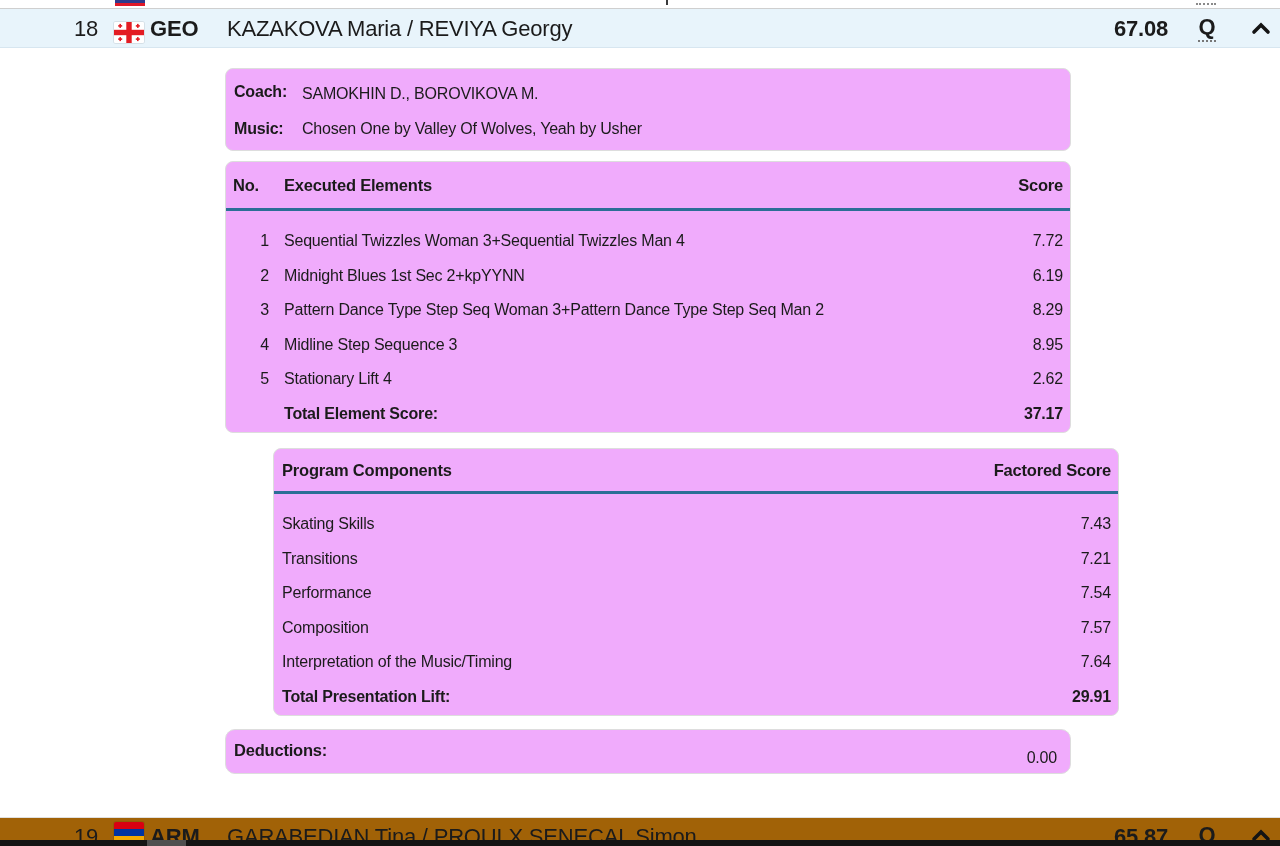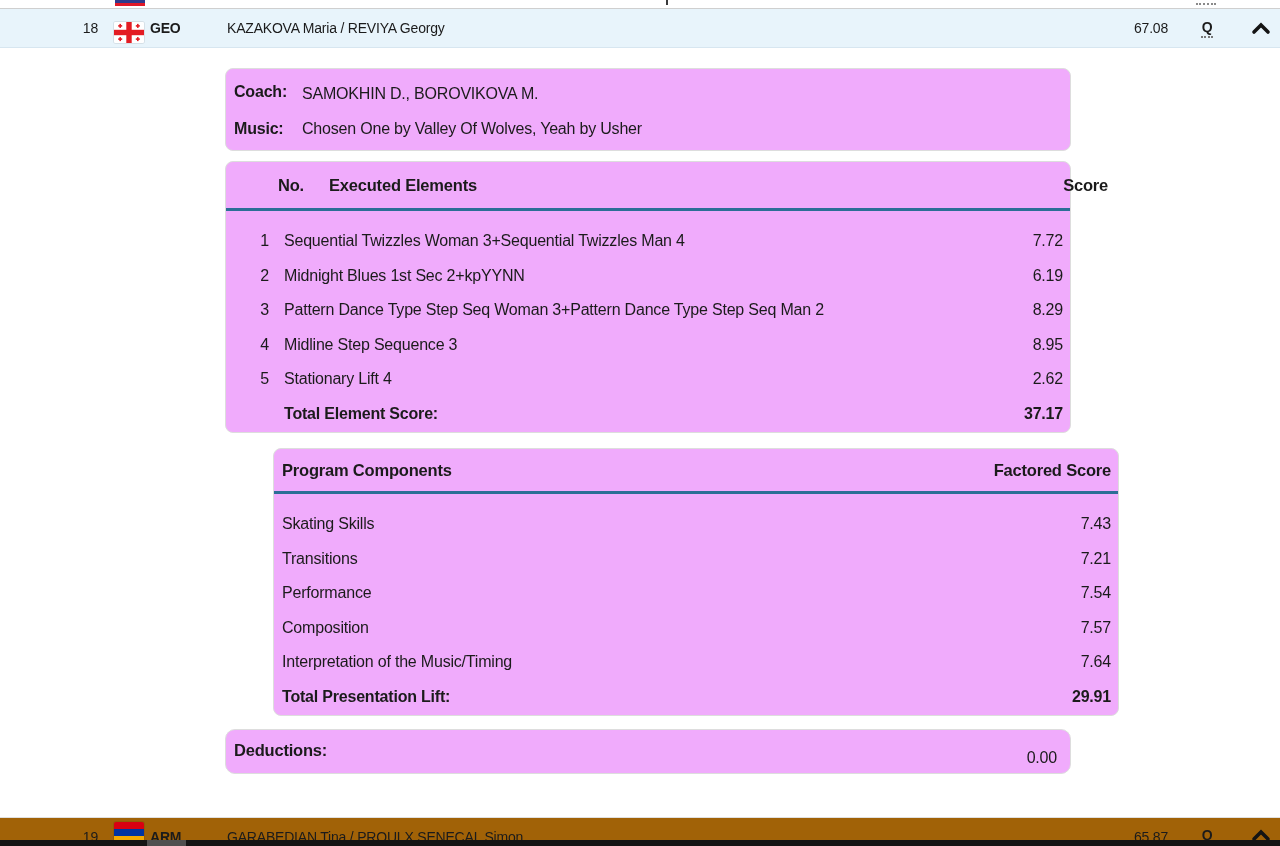--- a/index.html
+++ b/index.html
@@ -12,32 +12,32 @@
   .prev-row { position:absolute; left:0; top:0; width:1280px; height:9px;
               background:#fff; border-bottom:1px solid #cfcfcf; }
   .prev-flag { position:absolute; left:115px; top:0; width:30px; height:6px; }
   .prev-flag .b { position:absolute; left:0; top:0; width:30px; height:3px; background:var(--prev-flag-blue); }
   .prev-flag .r { position:absolute; left:0; top:3px; width:30px; height:3px; background:var(--prev-flag-red); }
   .prev-tick { position:absolute; left:666px; top:0; width:2px; height:5px; background:#3a3a3a; }
   .prev-dots { position:absolute; left:1196px; top:1px; width:20px; height:4px;
                border-bottom:2px dotted #8a8a8a; }
 
   
-  .entry-row { position:absolute; left:0; width:1280px; font-size:14px; }
+  .entry-row { position:absolute; left:0; width:1280px; font-size:22px; }
   .row18 { top:9px; height:39px; background:var(--row-highlight); border-bottom:1px solid #d7e6f0; }
   .row19 { top:817px; height:42px; background:#a16207; border-top:1px solid #e0e0e0; overflow:hidden; }
   .rank  { position:absolute; left:56px; width:42px; text-align:right; line-height:39px; }
   .row19 .rank { line-height:38px; }
   .flagbox { position:absolute; left:114px; top:13px; width:30px; height:21px;
              border-radius:2px; overflow:hidden; box-shadow:0 0 0 1px rgba(0,0,0,0.08); }
   .noc   { position:absolute; left:150px; font-weight:700; line-height:39px; }
   .row19 .noc { line-height:38px; }
   .name  { position:absolute; left:227px; font-weight:500; line-height:39px; }
   .row19 .name { line-height:38px; }
-  .score { position:absolute; right:112px; font-weight:400; line-height:39px; }
+  .score { position:absolute; right:112px; font-weight:700; line-height:39px; }
   .row19 .score { line-height:38px; }
   .qual  { position:absolute; left:1195px; width:24px; text-align:center; font-weight:700;
            top:8px; line-height:20px; }
   .qual span { border-bottom:2px dotted #777; padding:0 1px 1px 1px; }
   .row19 .qual { top:7px; }
   .chev  { position:absolute; left:1251px; top:12px; width:20px; height:16px; }
   .row19 .chev { top:10px; }
   .chev svg { display:block; }
 
   
@@ -46,21 +46,21 @@
   .card-coach { top:68px;  height:83px; }
   .card-elems { top:161px; height:272px; }
   .card-comps { top:448px; height:268px;margin-left:48px; }
   .card-deduc { top:729px; height:45px;border-radius:10px; }
 
   .kv-row { position:absolute; left:0; width:100%; height:22px; font-size:16px; }
   .kv-label { position:absolute; left:8px; font-weight:700; }
   .kv-value { position:absolute; left:76px; top:2px; }
 
   .thead { position:absolute; left:0; top:0; width:100%; font-weight:700; font-size:16.5px; }
-  .thead-elems { height:46px; line-height:46px;margin-left:45px; }
+  .thead-elems { height:46px; line-height:46px; }
   .thead-comps { height:42px; line-height:42px; }
   .th-no   { position:absolute; left:7px; }
   .th-name { position:absolute; left:58px; }
   .th-name-comps { position:absolute; left:8px; }
   .th-score{ position:absolute; right:7px; }
   .blue-rule { position:absolute; left:0; width:100%; height:3px; background:var(--table-rule-blue); }
   .rule-elems { top:46px; }
   .rule-comps { top:42px; }
 
   .tbody { position:absolute; left:0; width:100%; font-size:16px; }

